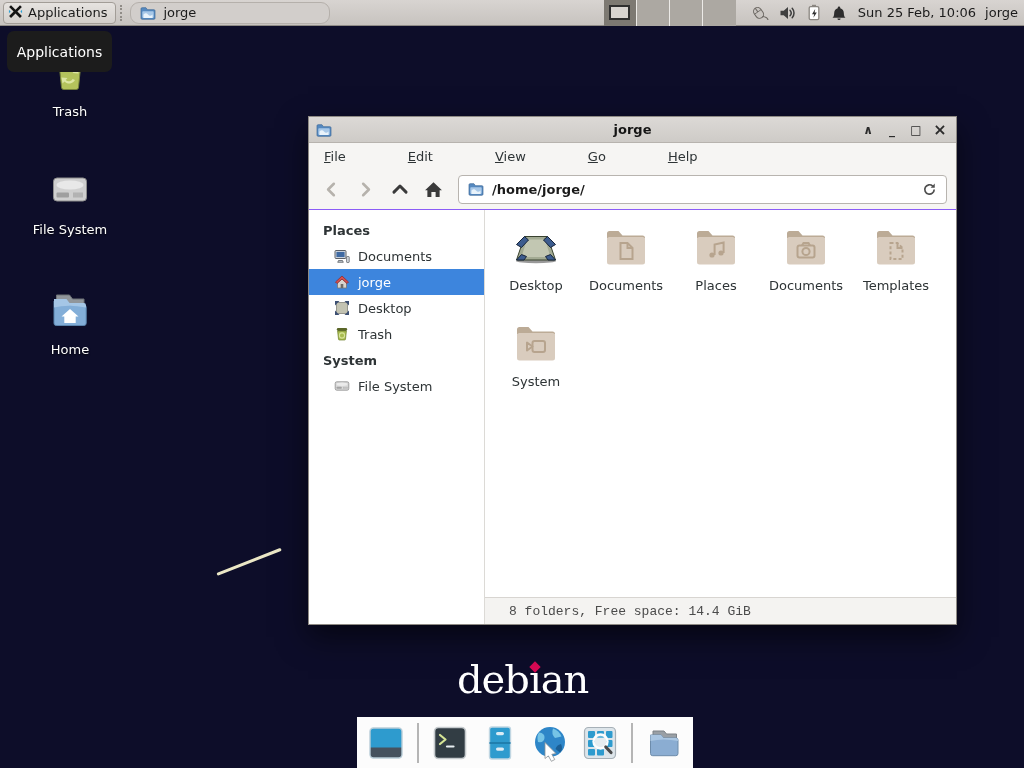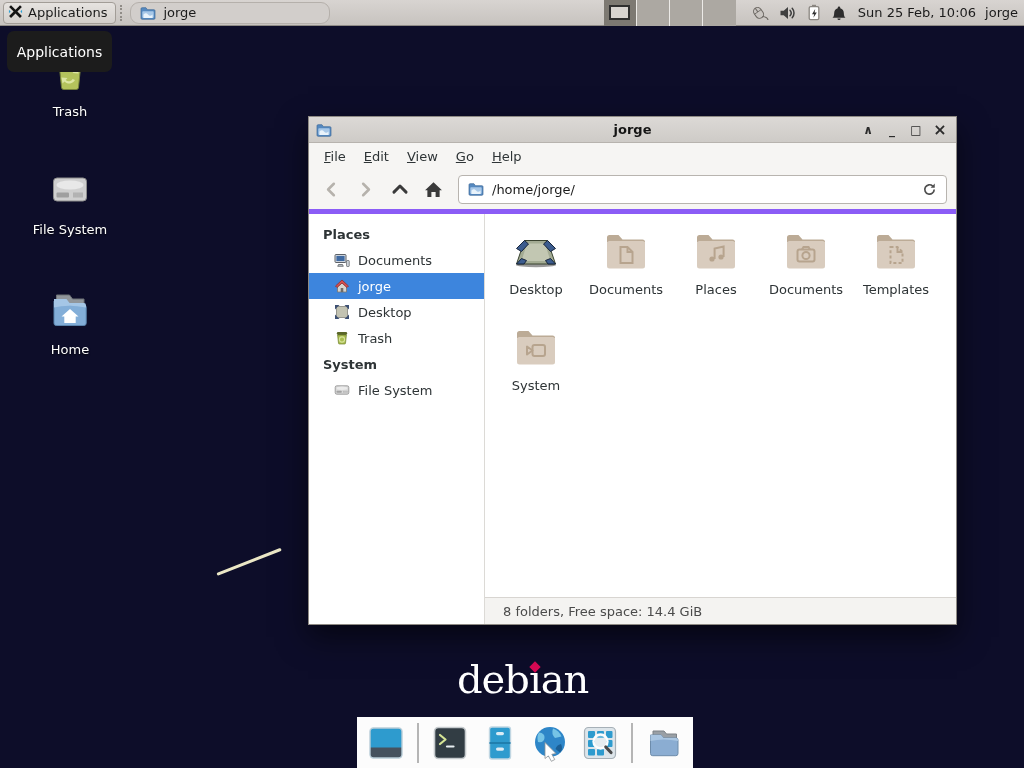--- a/index.html
+++ b/index.html
@@ -44,42 +44,42 @@
             background:#f6f5f3; border:1px solid #8e8a84; box-shadow:0 12px 28px rgba(0,0,0,.55);
             display:flex; flex-direction:column; color:#2e3436; z-index:10; }
   .titlebar { height:26px; background:linear-gradient(#dcd9d6,#cecbc7); border-bottom:1px solid #b7b3ae;
               display:flex; align-items:center; padding:0 7px; position:relative; flex:none; }
   .title-icon { display:flex; }
   .title-text { position:absolute; left:0; right:0; text-align:center; font-weight:bold; color:#141414; }
   .win-controls { margin-left:auto; display:flex; gap:6px; z-index:2; }
   .win-btn { width:18px; height:19px; display:flex; align-items:center; justify-content:center;
              color:#2c2c2c; font-weight:bold; font-size:12px; cursor:default; }
   .win-btn.close { font-size:16px; }
-  .menubar { height:26px; display:flex; align-items:center; padding:0 6px; background:#f6f5f3; flex:none; }
+  .menubar { height:26px; display:flex; align-items:center; padding:0 6px; background:#f6f5f3; flex:none;gap:44px; }
   .menu-item { padding:3px 9px; }
   .toolbar { height:40px; display:flex; align-items:center; padding:0 9px; background:#f6f5f3; flex:none; }
   .nav-btn { width:27px; height:27px; display:flex; align-items:center; justify-content:center; margin-right:7px; }
   .nav-btn.disabled { color:#b6b2ac; }
   .nav-btn.enabled { color:#3a3a3a; }
   .pathbar { flex:1; height:29px; margin-left:4px; background:#fff; border:1px solid #b8b4af;
-             border-radius:4px; display:flex; align-items:center; padding:0 9px; gap:8px; }
+             border-radius:4px; display:flex; align-items:center; padding:0 9px; gap:8px;font-weight:bold; }
   .path-text { flex:1; color:#1a1a1a; }
   .refresh-btn { display:flex; }
-  .content { flex:1; display:flex; min-height:0; background:#fff; border-top:5px solid #8b5cf6;justify-content:space-between; }
+  .content { flex:1; display:flex; min-height:0; background:#fff; border-top:1px solid #8b5cf6;justify-content:space-between; }
   .sidebar { width:176px; flex:none; background:#fff; border-right:1px solid #dcdad6; padding-top:7px; }
   .side-header { height:26px; display:flex; align-items:center; padding-left:14px; font-weight:bold; }
   .side-item { height:26px; display:flex; align-items:center; gap:8px; padding-left:25px; }
   .side-item .sicon { display:flex; width:16px; justify-content:center; }
   .side-item.selected { background:#3d85dd; color:#fff; }
   .main { flex:1; display:flex; flex-direction:column; min-width:0; }
   .filegrid { flex:1; display:flex; flex-wrap:wrap; align-content:flex-start; padding:14px 0 0 6px; }
   .file-item { width:90px; height:79px; margin-bottom:17px; display:flex; flex-direction:column; align-items:center; }
   .file-label { margin-top:6px; }
   .statusbar { height:27px; background:#f4f3f1; border-top:1px solid #d8d5d1; display:flex;
-               align-items:center; padding-left:18px; color:#4b4b4b; flex:none; }
+               align-items:center; padding-left:24px; color:#4b4b4b; flex:none;font-family:Liberation Mono, monospace; }
 
   
   .debian-logo { position:absolute; left:457px; top:656px; font-family:"DejaVu Serif", serif;
                  font-size:40px; color:#fff; letter-spacing:-1px; display:flex; z-index:2; }
   .logo-i { position:relative; }
   .logo-dot { position:absolute; left:2px; top:7px; width:8px; height:8px;
               background:#d70a53; transform:rotate(45deg); }
 
   
   .dock { position:absolute; left:357px; bottom:0; height:51px; background:#fcfcfc;

